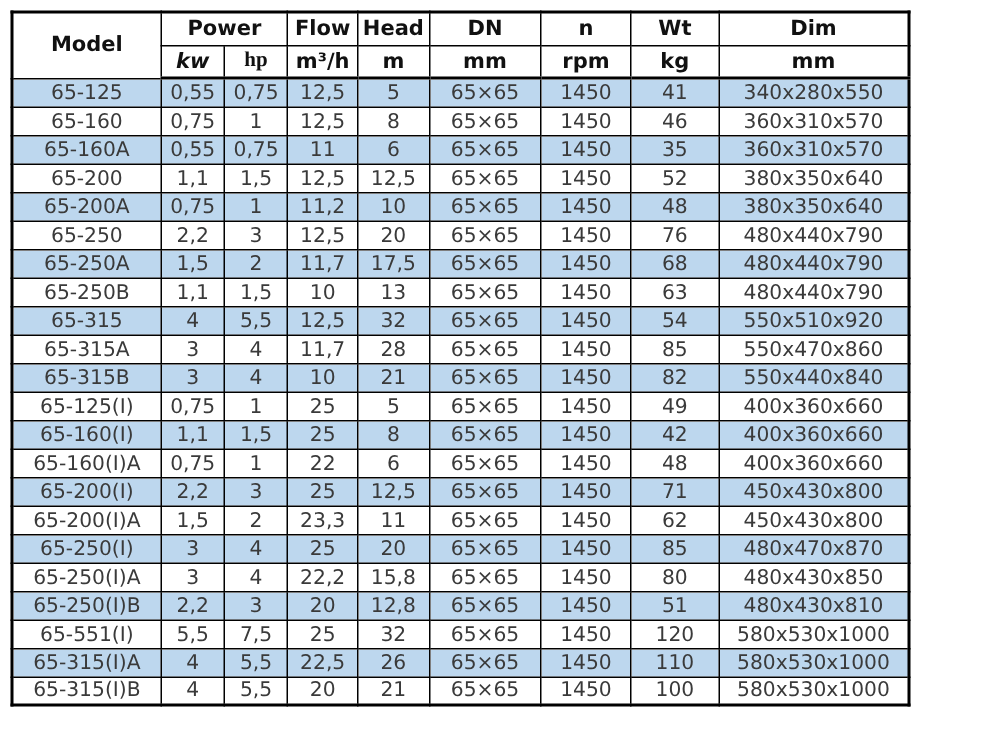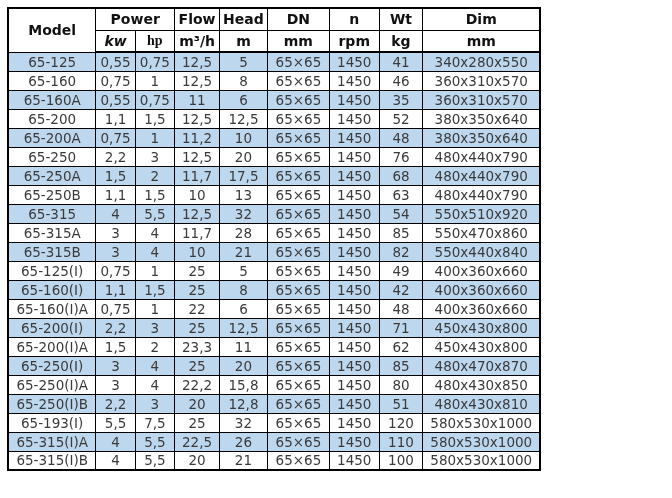--- a/index.html
+++ b/index.html
@@ -4,21 +4,21 @@
 <style>
   html, body {
     margin: 0;
     padding: 0;
     background: #ffffff;
     width: 672px;
     height: 498px;
     font-family: "DejaVu Sans", "Liberation Sans", sans-serif;
   }
   .page {
-    width: 541px;
+    width: 607px;
     height: 498px;
     box-sizing: border-box;
     padding: 7px 0 0 7px;
   }
   table.spec {
     border-collapse: collapse;
     table-layout: fixed;
     border: 2px solid #000;
   }
   table.spec th, table.spec td {
@@ -295,21 +295,21 @@
           <td>2,2</td>
           <td>3</td>
           <td>20</td>
           <td>12,8</td>
           <td>65×65</td>
           <td>1450</td>
           <td>51</td>
           <td>480x430x810</td>
         </tr>
         <tr>
-          <td class="c-model">65-193(I)</td>
+          <td class="c-model">65-551(I)</td>
           <td>5,5</td>
           <td>7,5</td>
           <td>25</td>
           <td>32</td>
           <td>65×65</td>
           <td>1450</td>
           <td>120</td>
           <td>580x530x1000</td>
         </tr>
         <tr class="alt">

